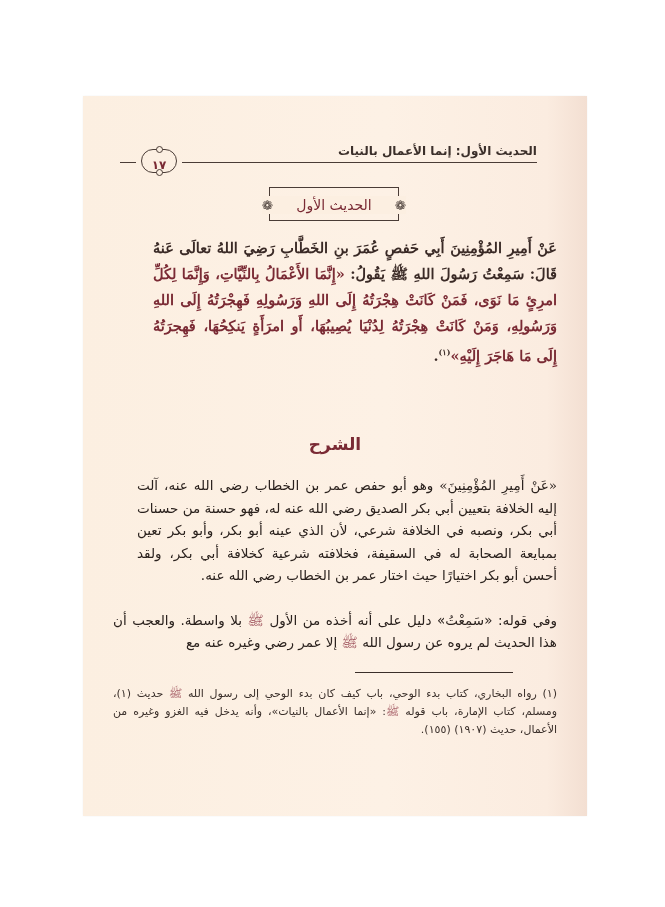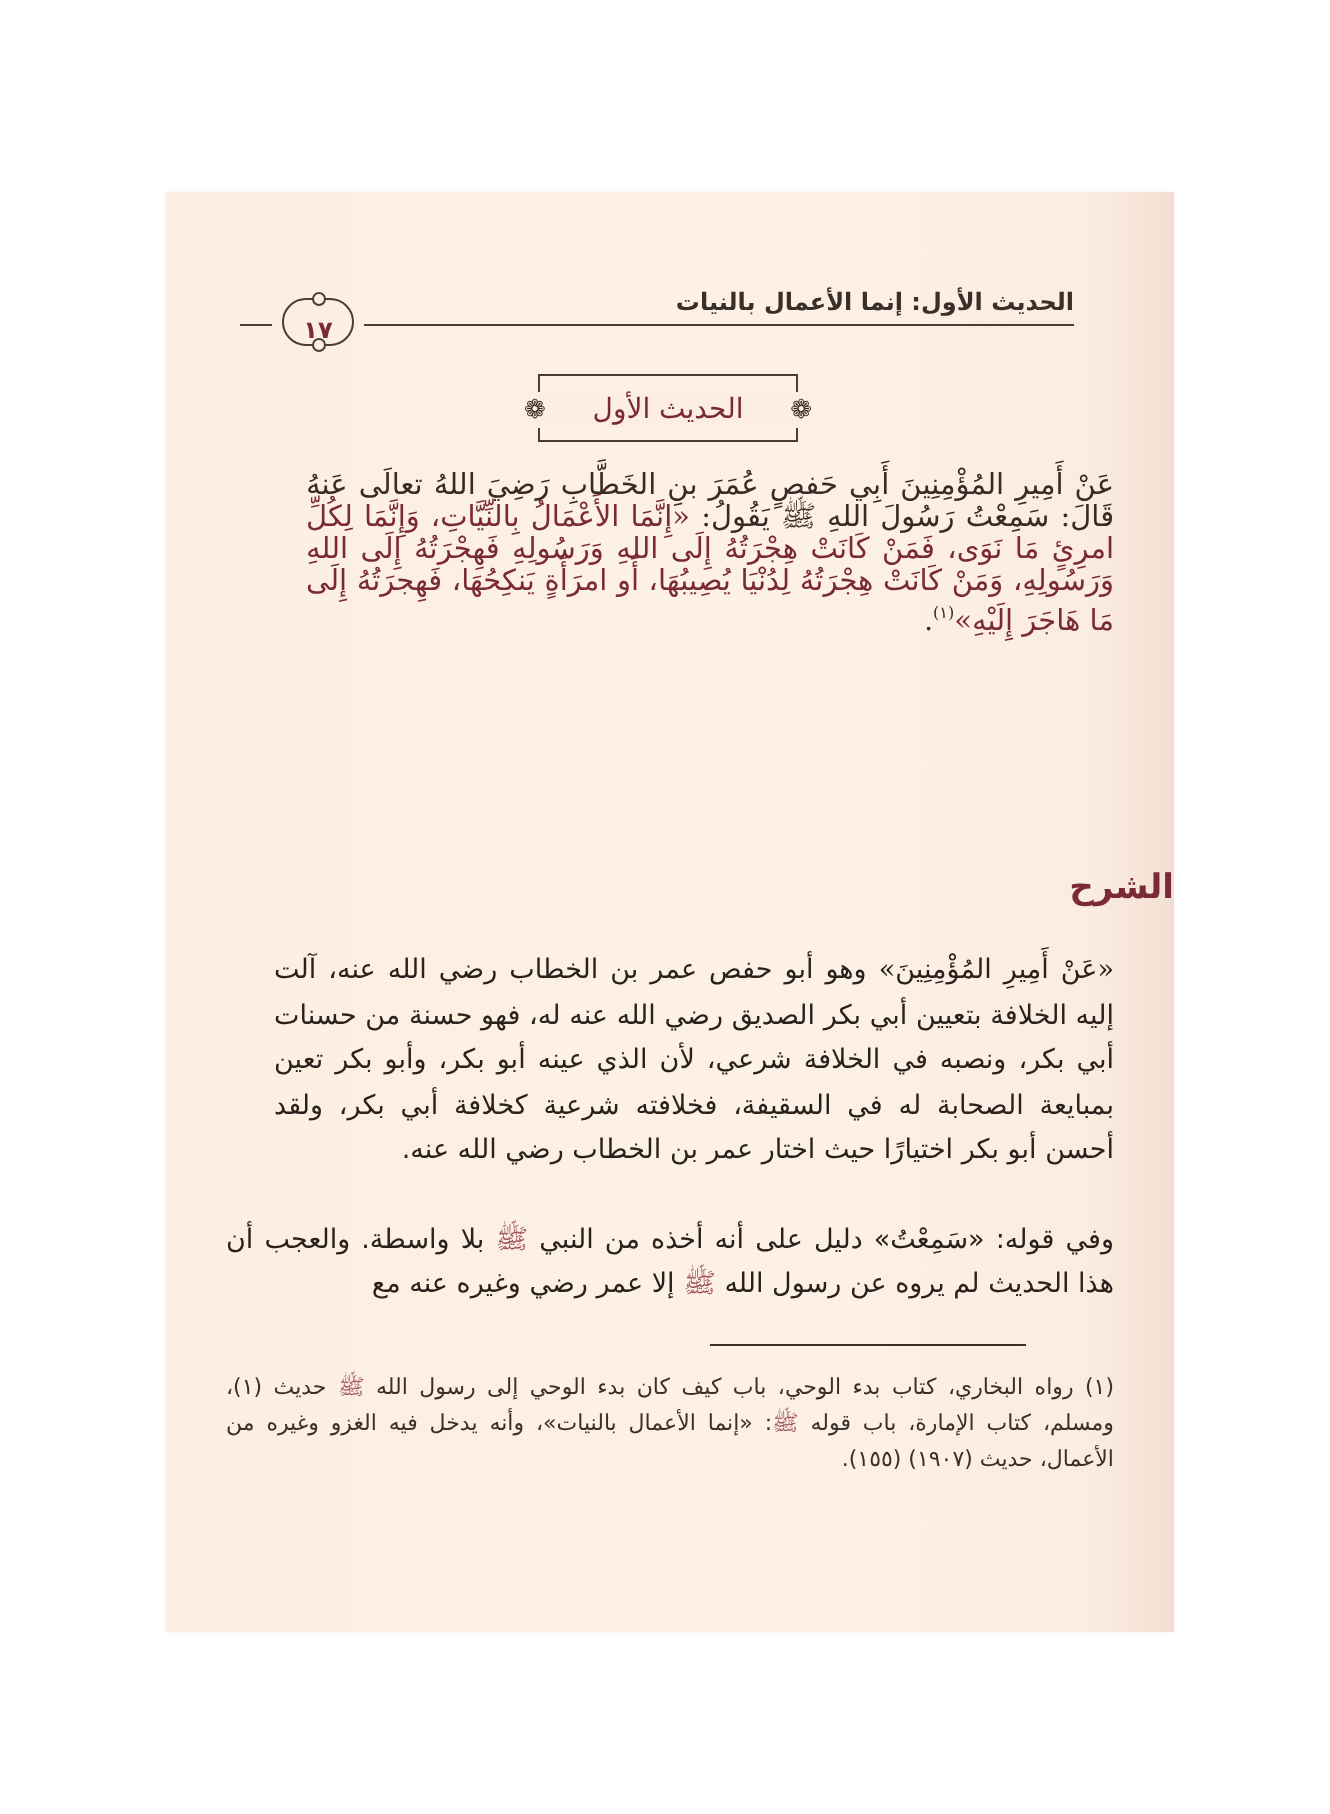--- a/index.html
+++ b/index.html
@@ -51,27 +51,27 @@
     background:#fcefe1;
   }
   .title-text { font-size:14px; font-weight:normal; color:#7a2a34; }
   .ornament { font-size:13px; color:#3b2f2a; line-height:1; }
 
   .block {
     position:absolute; left:30px; right:30px; color:#2a211d;
     text-align:justify; text-align-last:auto;
   }
   .hadith {
-    top:139px; font-family:"DejaVu Serif", serif; font-size:14.5px; font-weight:normal;
-    line-height:16px; color:#3a2a26;margin-left:40px;
+    top:139px; font-family:"DejaVu Serif", serif; font-size:14.5px; font-weight:bold;
+    line-height:26px; color:#3a2a26;margin-left:40px;
   }
   .hadith .quote { color:#7a2a34; }
   .narration { top:262px; font-size:13.5px; line-height:22px; }
   .sharh-heading {
-    position:absolute; top:338px; left:0; right:0; text-align:right;
+    position:absolute; top:338px; left:0; right:0; text-align:center;
     font-size:17px; font-weight:bold; color:#7a2a34;
   }
   .commentary { top:378px; font-size:13.5px; line-height:22.5px;margin-left:24px; }
   .commentary .lead { font-family:"DejaVu Serif", serif; }
   .commentary2 { top:513px; font-size:13.5px; line-height:22px; }
   .salla { color:#9a4a55; }
 
   .footnote-rule {
     position:absolute; top:576px; left:272px; width:158px; border-top:1.2px solid #3b2f2a;
   }
@@ -102,21 +102,21 @@
   </div>
 
 
   <div class="sharh-heading rtl">الشرح</div>
 
   <div class="block commentary rtl">
     <span class="lead">«عَنْ أَمِيرِ المُؤْمِنِينَ»</span><span> وهو أبو حفص عمر بن الخطاب رضي الله عنه، آلت إليه الخلافة بتعيين أبي بكر الصديق رضي الله عنه له، فهو حسنة من حسنات أبي بكر، ونصبه في الخلافة شرعي، لأن الذي عينه أبو بكر، وأبو بكر تعين بمبايعة الصحابة له في السقيفة، فخلافته شرعية كخلافة أبي بكر، ولقد أحسن أبو بكر اختيارًا حيث اختار عمر بن الخطاب رضي الله عنه.</span>
   </div>
 
   <div class="block commentary2 rtl">
-    <span>وفي قوله: «سَمِعْتُ» دليل على أنه أخذه من النبي </span><span class="salla">ﷺ</span><span> بلا واسطة. والعجب أن هذا الحديث لم يروه عن رسول الله </span><span class="salla">ﷺ</span><span> إلا عمر رضي وغيره عنه مع</span>
+    <span>وفي قوله: «سَمِعْتُ» دليل على أنه أخذه من الأول </span><span class="salla">ﷺ</span><span> بلا واسطة. والعجب أن هذا الحديث لم يروه عن رسول الله </span><span class="salla">ﷺ</span><span> إلا عمر رضي وغيره عنه مع</span>
   </div>
 
   <div class="footnote-rule"></div>
 
   <div class="block footnotes rtl">
     <span>(١) رواه البخاري، كتاب بدء الوحي، باب كيف كان بدء الوحي إلى رسول الله </span><span class="salla">ﷺ</span><span> حديث (١)، ومسلم، كتاب الإمارة، باب قوله </span><span class="salla">ﷺ</span><span>: «إنما الأعمال بالنيات»، وأنه يدخل فيه الغزو وغيره من الأعمال، حديث (١٩٠٧) (١٥٥).</span>
   </div>
 
 </div>
 

